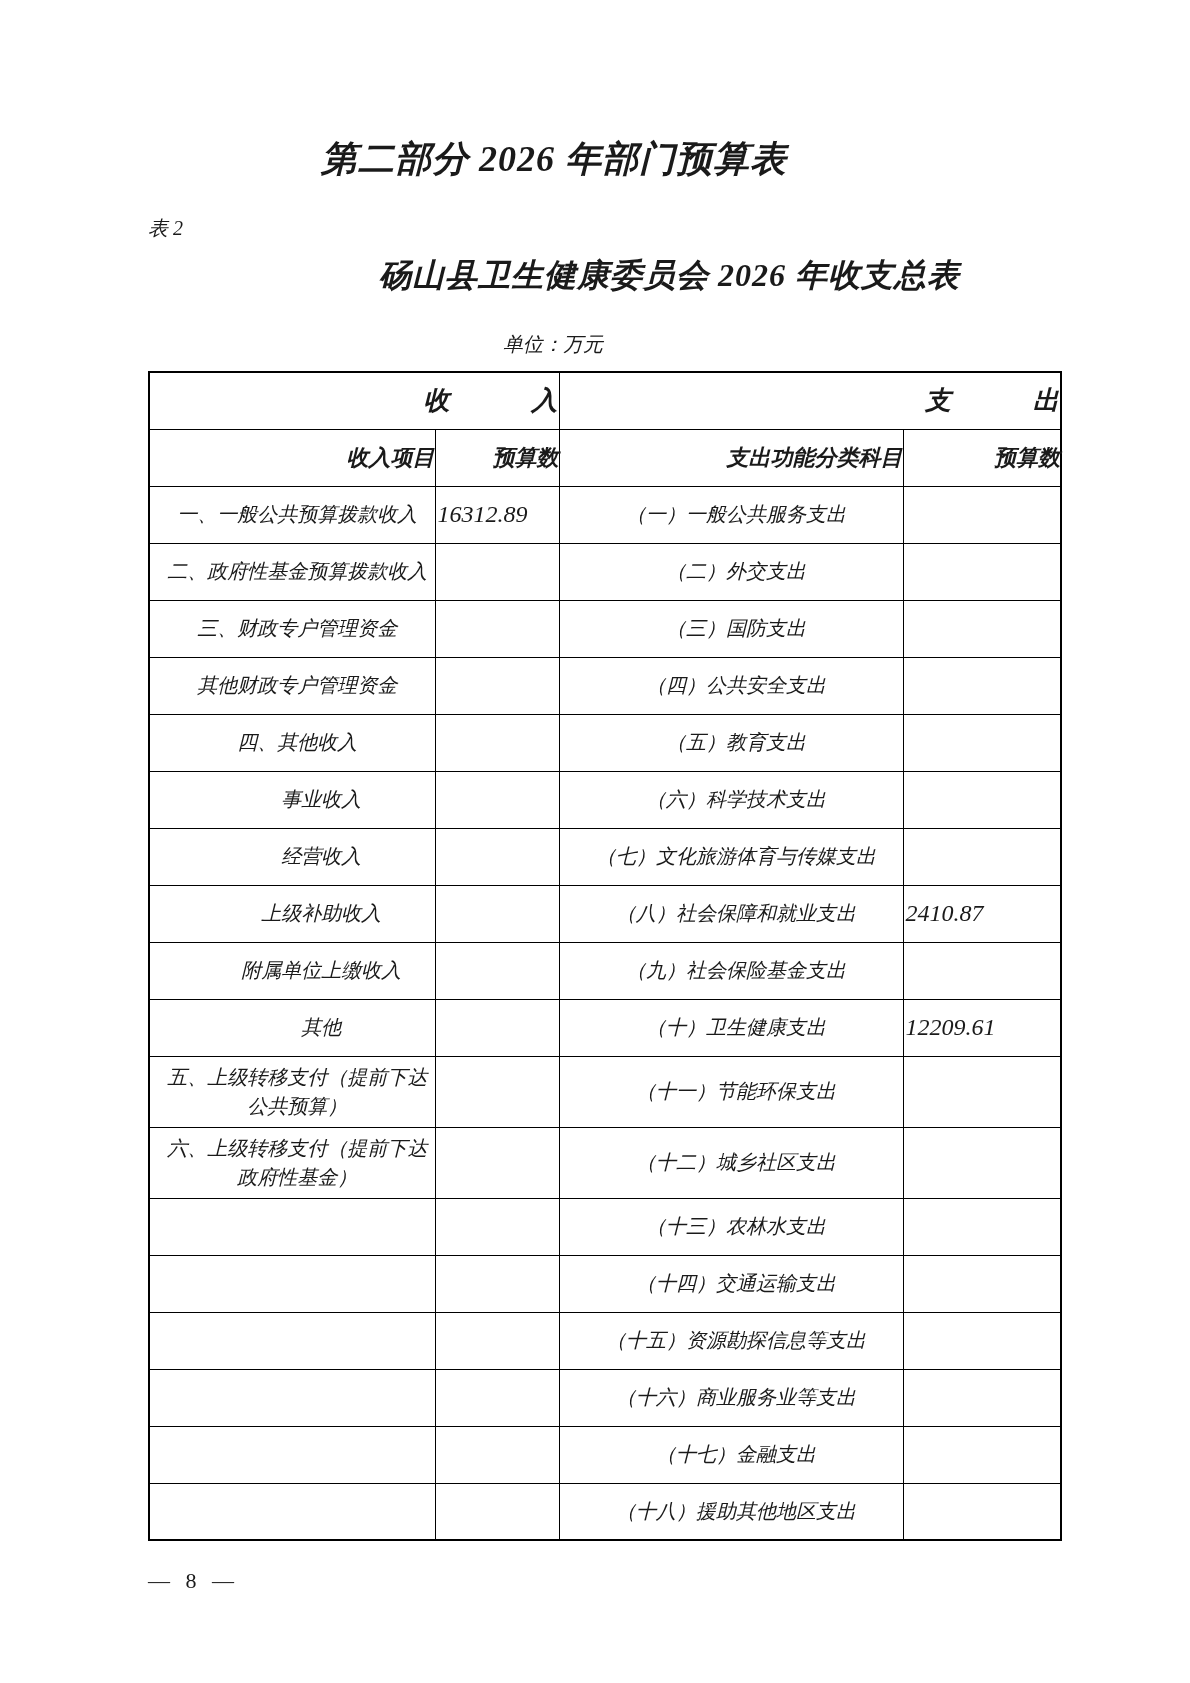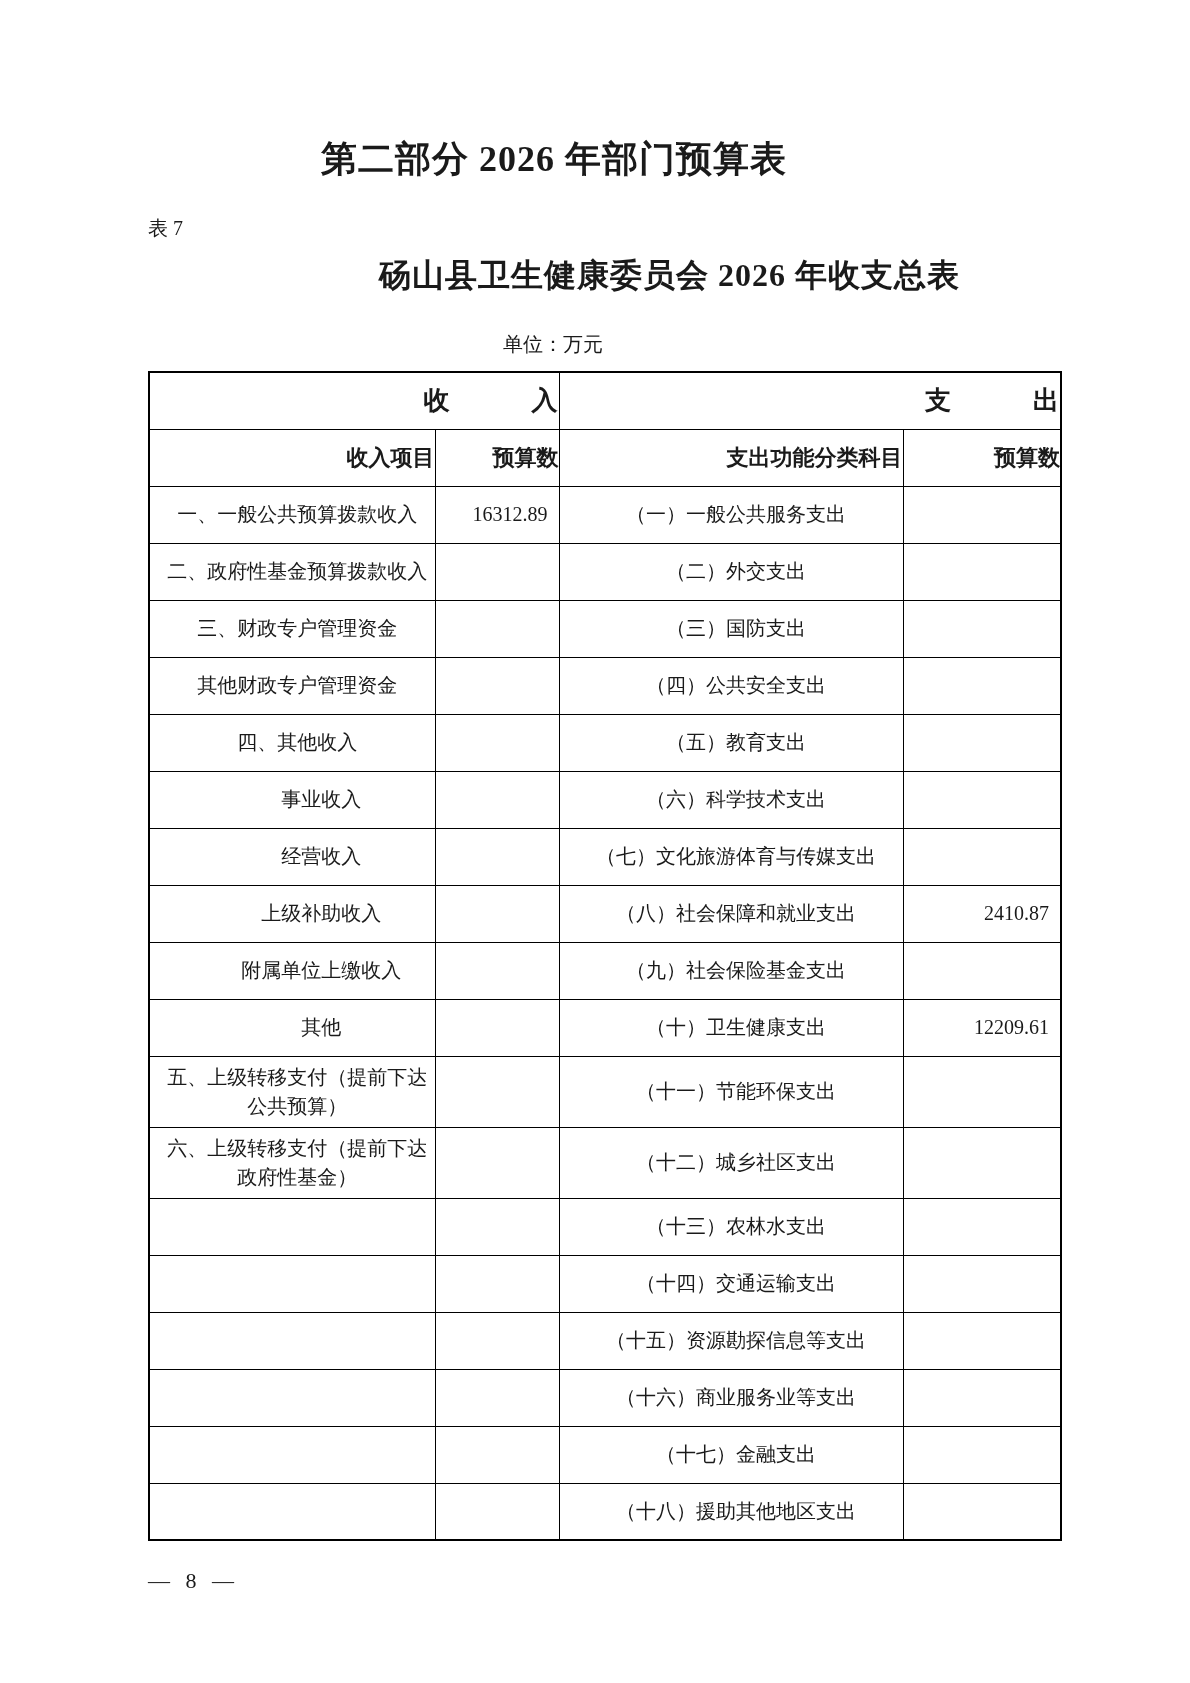--- a/index.html
+++ b/index.html
@@ -10,20 +10,21 @@
     position: relative;
     overflow: hidden;
     font-family: "Liberation Serif", "DejaVu Serif", serif;
     color: #1a1a1a;
   }
   .content {
     position: absolute;
     left: 148px;
     top: 0;
     width: 812px;
+    font-style: italic;
   }
   .part-title {
     margin-top: 138px;
     text-align: center;
     font-size: 36px;
     font-weight: bold;
     line-height: 1.2;
     letter-spacing: 1px;
   }
   .table-label {
@@ -67,38 +68,38 @@
   th.col-h     { font-size: 22px; }
   tbody td { height: 57px; font-size: 20px; font-weight: normal; }
   td.cell-item {
     text-align: center;
     padding: 6px 2px 6px 12px;
     white-space: pre-line;
     line-height: 1.45;
   }
   td.cell-item.indent { padding-left: 60px; margin-left: 30px; }
   td.cell-num {
-    text-align: right;
+    text-align: left;
     padding: 6px 11px 6px 2px;
-    font-size: 20px;
+    font-size: 24px;
   }
   .page-number {
     position: absolute;
     left: 148px;
     top: 1568px;
     font-size: 22px;
     word-spacing: 10px;
   }
 </style>
 </head>
 <body>
 
 <div class="content">
   <div class="part-title">第二部分 2026 年部门预算表</div>
-  <div class="table-label">表 7</div>
+  <div class="table-label">表 2</div>
   <div class="table-title">砀山县卫生健康委员会 2026 年收支总表</div>
   <div class="unit-note">单位：万元</div>
 
   <table class="budget">
     <colgroup>
       <col style="width:286px">
       <col style="width:124px">
       <col style="width:344px">
       <col style="width:158px">
     </colgroup>

